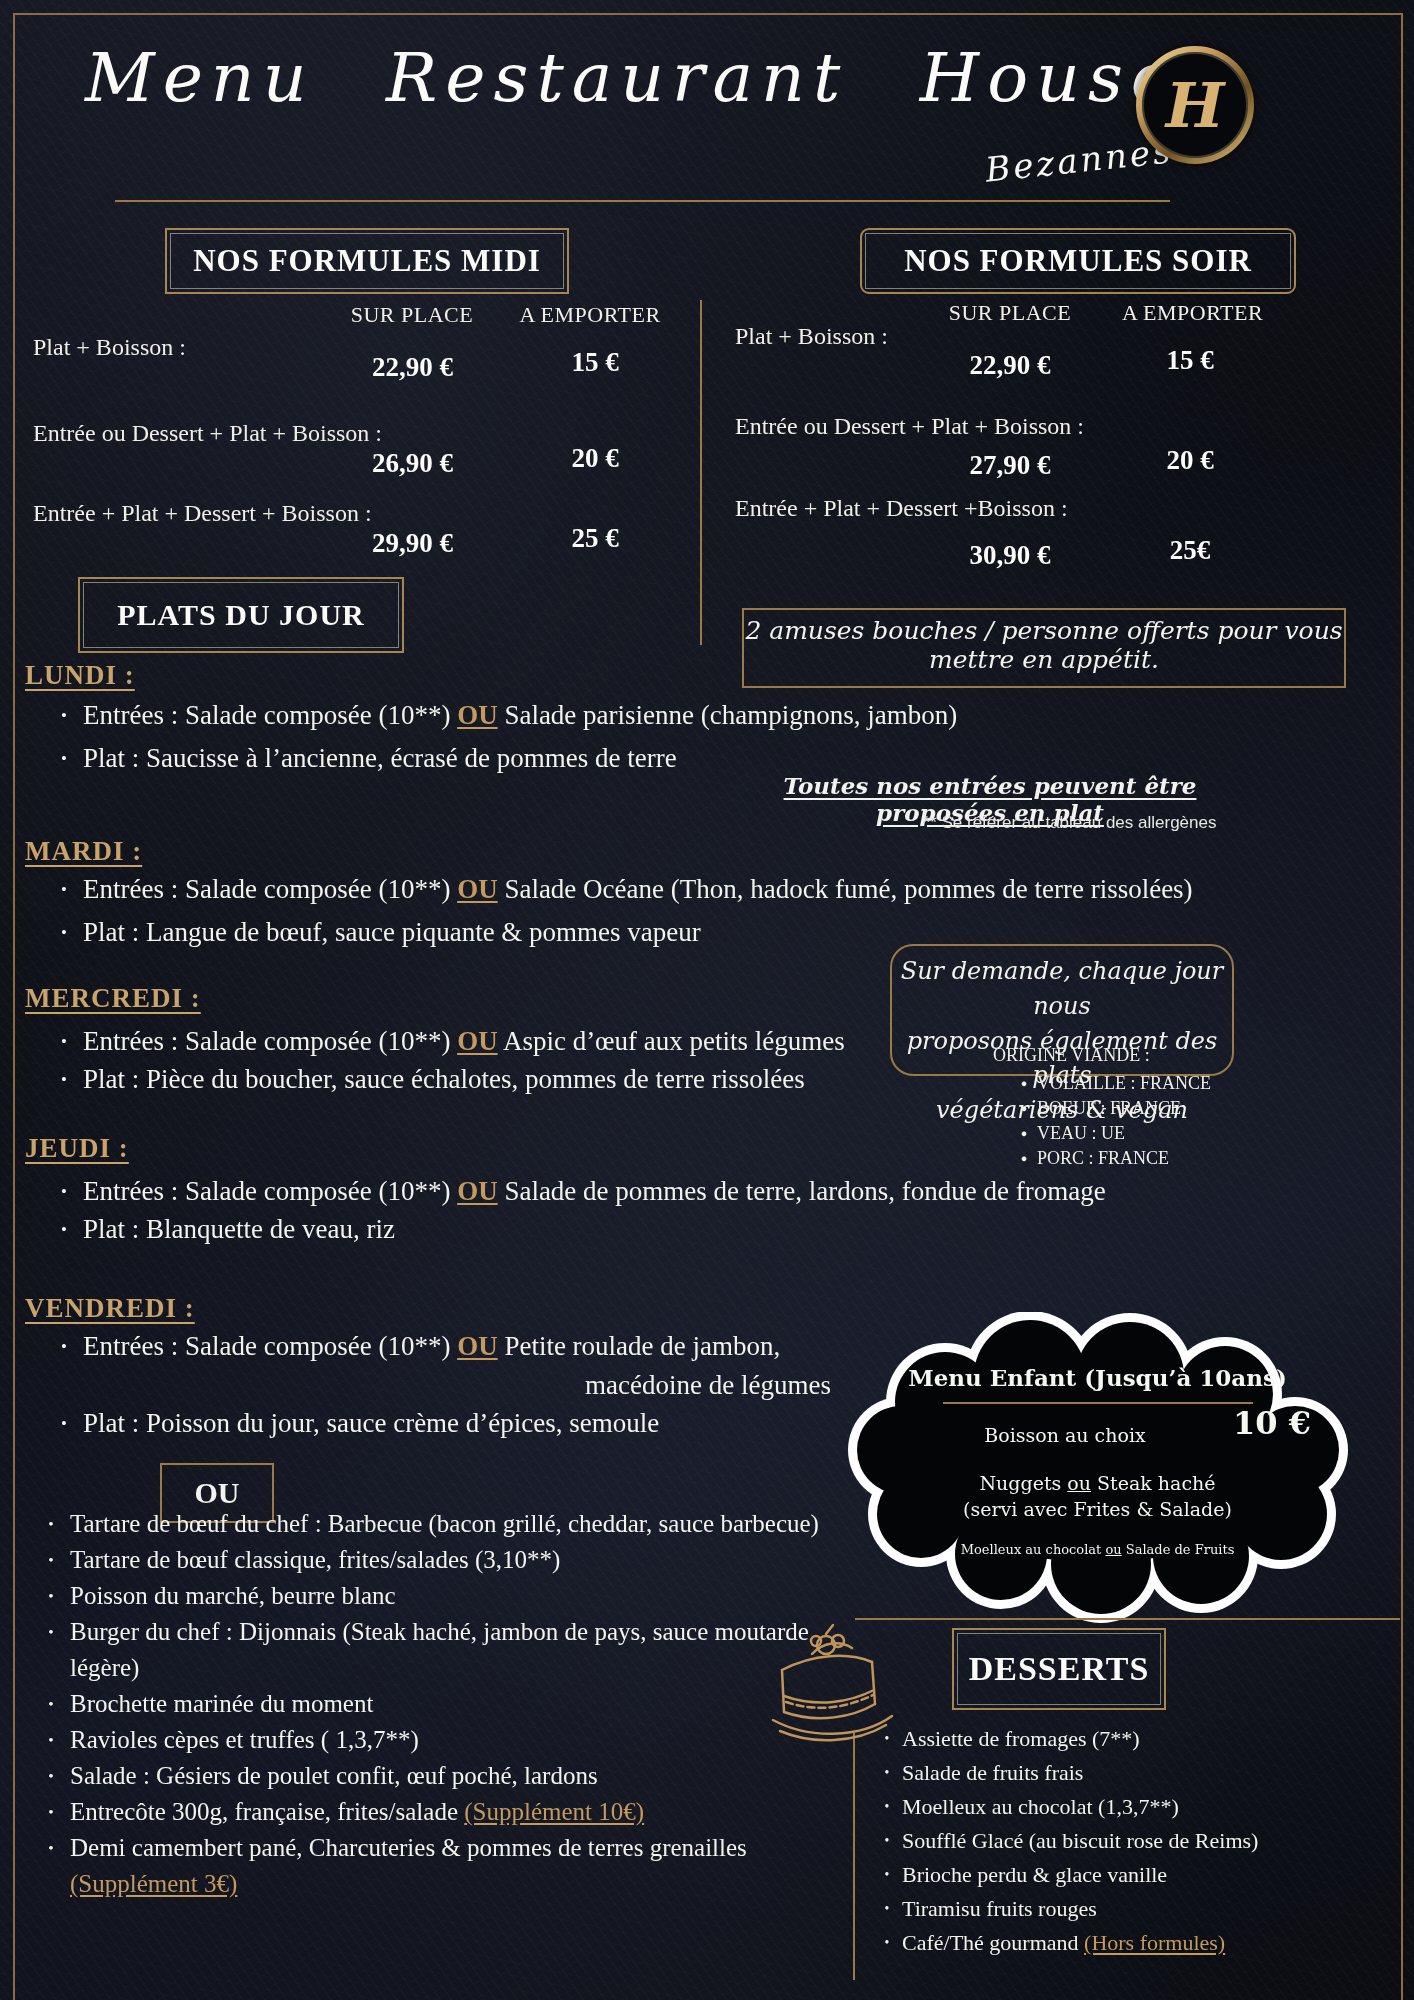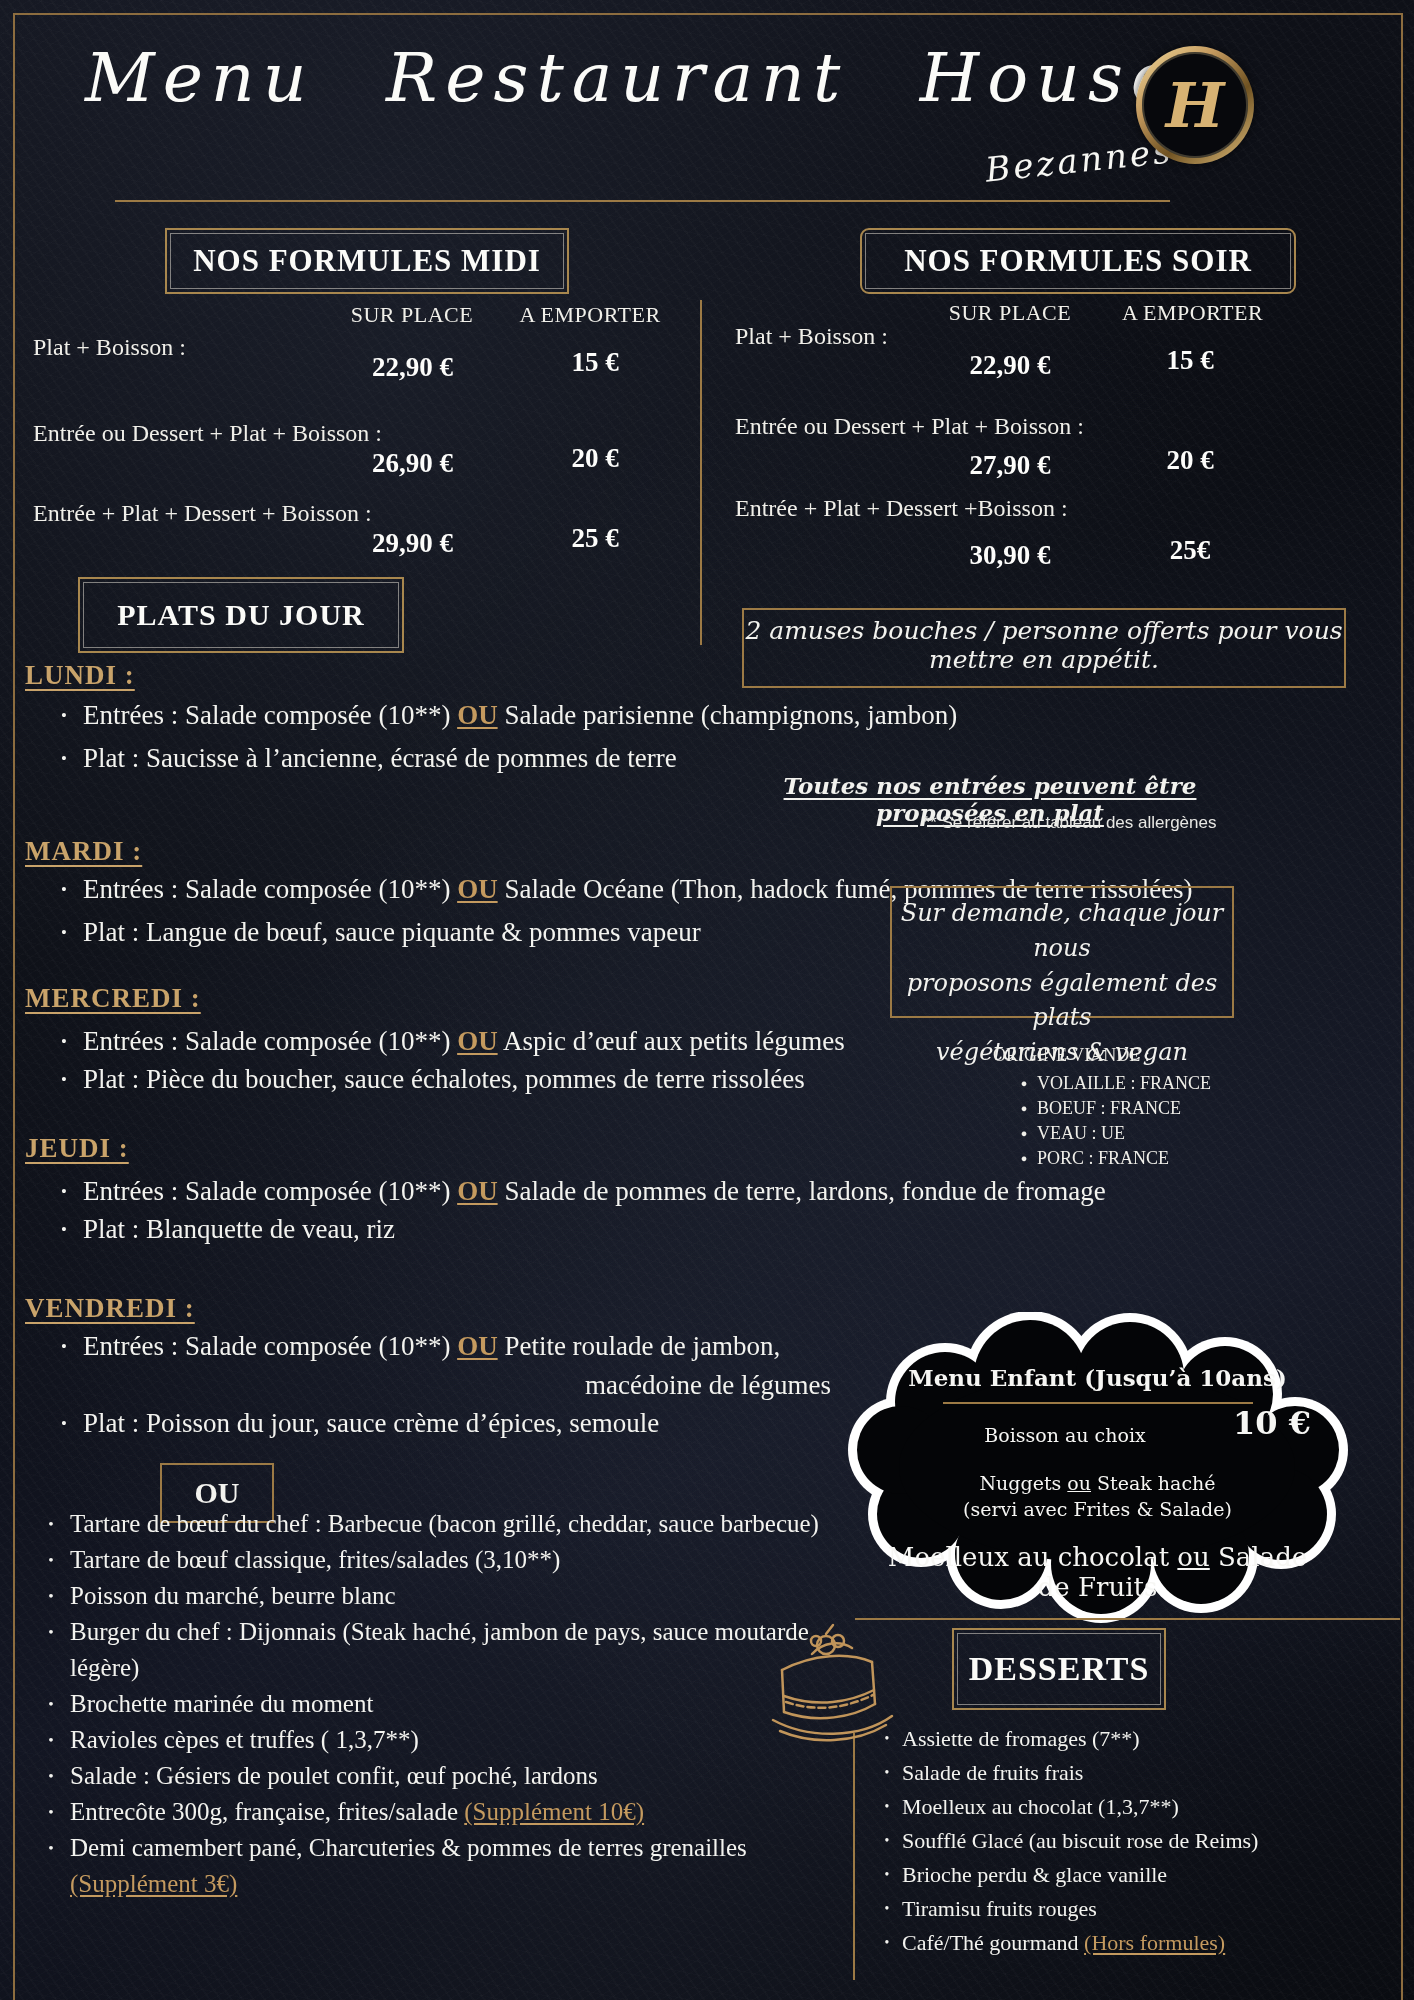--- a/index.html
+++ b/index.html
@@ -139,21 +139,21 @@
   <div class="abs center" style="left:905px;top:813px;width:330px;font-size:17px;font-family:'Liberation Sans',sans-serif;color:#e8e8e4;">** Se référer au tableau des allergènes</div>
 
   <div class="abs daytitle" style="left:25px;top:836px;">MARDI :</div>
   <div class="abs day-item" style="left:45px;top:874px;">
     <span class="b">•</span><span>Entrées : Salade composée (10**) </span><span class="ou">OU</span><span> Salade Océane (Thon, hadock fumé, pommes de terre rissolées)</span>
   </div>
   <div class="abs day-item" style="left:45px;top:917px;">
     <span class="b">•</span><span>Plat : Langue de bœuf, sauce piquante &amp; pommes vapeur</span>
   </div>
 
-  <div class="sbox center" style="left:890px;top:866px;width:340px;height:120px;padding-top:8px;">
+  <div class="sbox center" style="left:890px;top:924px;width:340px;height:120px;padding-top:8px;border-radius:23px;">
     <div class="italic-note" style="font-size:24px;line-height:1.45;">Sur demande, chaque jour nous</div>
     <div class="italic-note" style="font-size:24px;line-height:1.45;">proposons également des plats</div>
     <div class="italic-note" style="font-size:24px;line-height:1.45;">végétariens &amp; vegan</div>
   </div>
 
   <div class="abs daytitle" style="left:25px;top:983px;">MERCREDI :</div>
   <div class="abs day-item" style="left:45px;top:1026px;">
     <span class="b">•</span><span>Entrées : Salade composée (10**) </span><span class="ou">OU</span><span> Aspic d’œuf aux petits légumes</span>
   </div>
   <div class="abs day-item" style="left:45px;top:1064px;">
@@ -269,21 +269,21 @@
           <circle cx="56" cy="138" r="44"></circle>
         <ellipse cx="252" cy="155" rx="198" ry="95"></ellipse>
       </g>
     </svg>
     <div class="abs cloud-text center" style="left:55px;top:52px;width:395px;font-weight:bold;font-size:23px;">Menu Enfant (Jusqu’à 10ans)</div>
     <div class="abs goldline" style="left:98px;top:90px;width:310px;height:2px;"></div>
     <div class="abs cloud-text center" style="left:80px;top:112px;width:280px;font-size:19px;">Boisson au choix</div>
     <div class="abs cloud-text" style="left:388px;top:92px;font-size:32px;font-weight:bold;">10 €</div>
     <div class="abs cloud-text center" style="left:55px;top:160px;width:395px;font-size:19px;"><span>Nuggets </span><span style="text-decoration:underline;">ou</span><span> Steak haché</span></div>
     <div class="abs cloud-text center" style="left:55px;top:186px;width:395px;font-size:19px;">(servi avec Frites &amp; Salade)</div>
-    <div class="abs cloud-text center" style="left:30px;top:230px;width:445px;font-size:26px;"><span>Moelleux au chocolat </span><span style="text-decoration:underline;">ou</span><span> Salade de Fruits</span></div>
+    <div class="abs cloud-text center" style="left:30px;top:230px;width:445px;font-size:13px;"><span>Moelleux au chocolat </span><span style="text-decoration:underline;">ou</span><span> Salade de Fruits</span></div>
   </div>
 
   <div class="abs goldline" style="left:855px;top:1618px;width:545px;height:2px;"></div>
   <div class="dbox" style="left:952px;top:1628px;width:210px;height:78px;">
     <span class="boxtitle" style="font-size:34px;">DESSERTS</span>
   </div>
   <div class="abs goldline" style="left:853px;top:1733px;width:2px;height:247px;"></div>
 
   <div class="abs dessert-list" style="left:872px;top:1722px;">
     <div class="flow-item">

